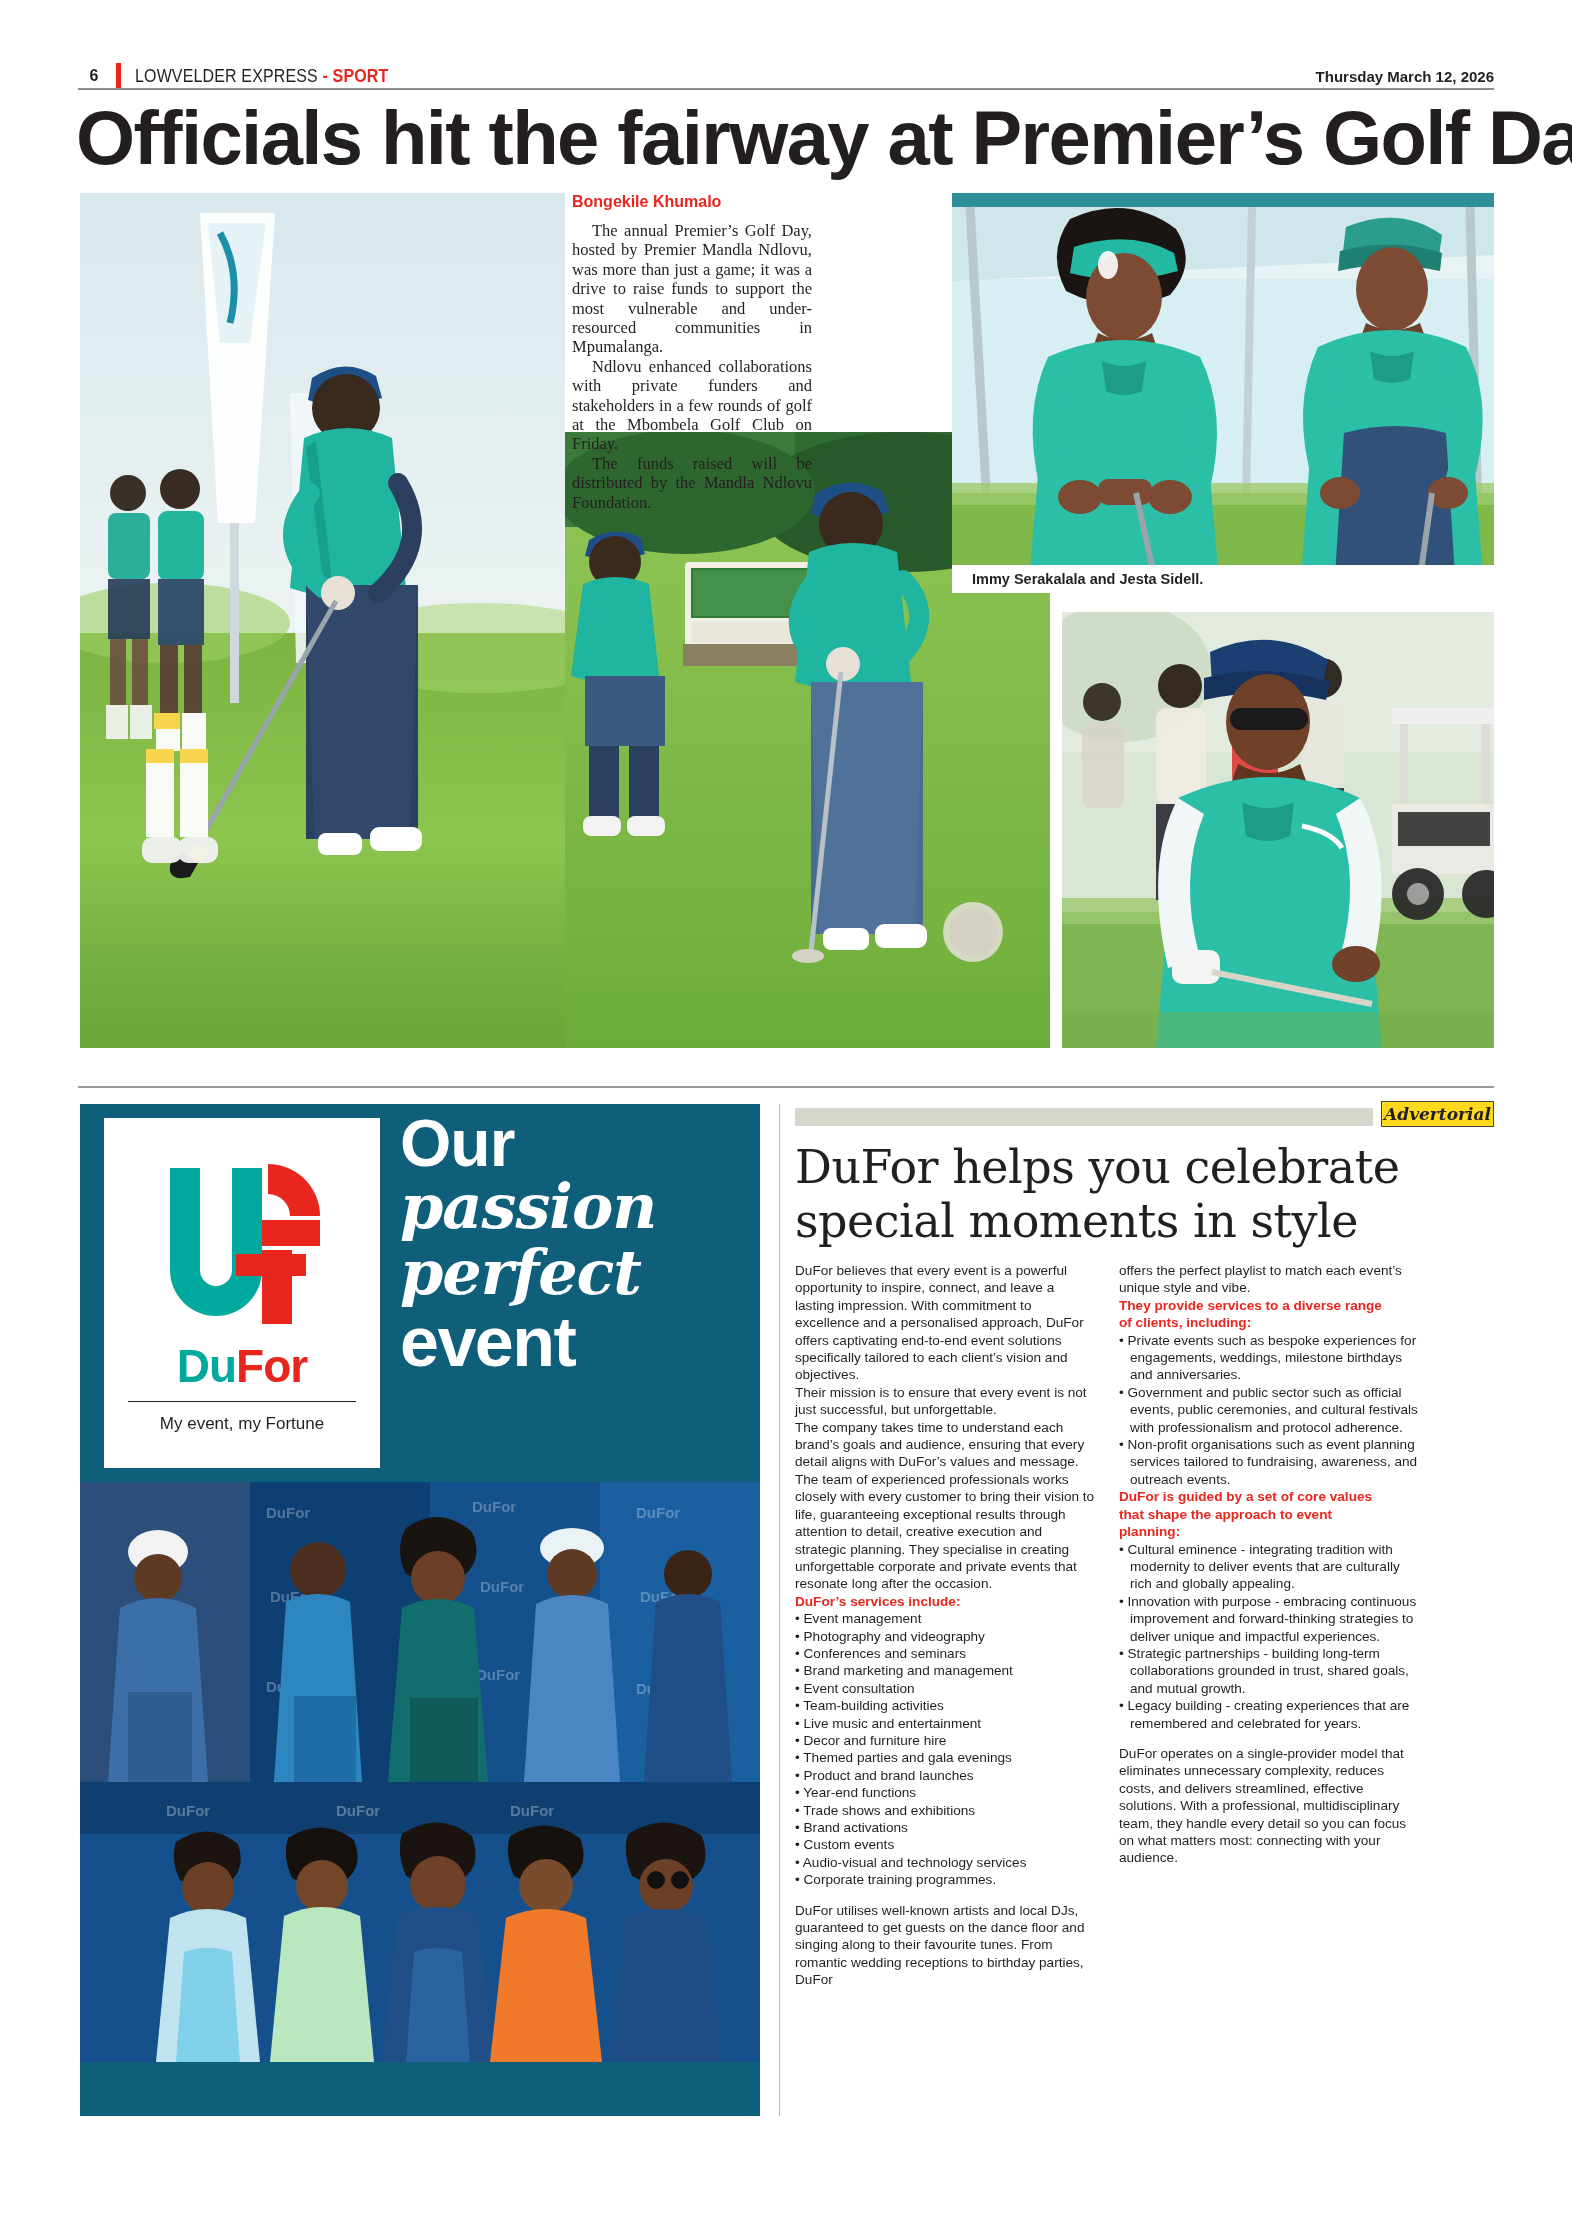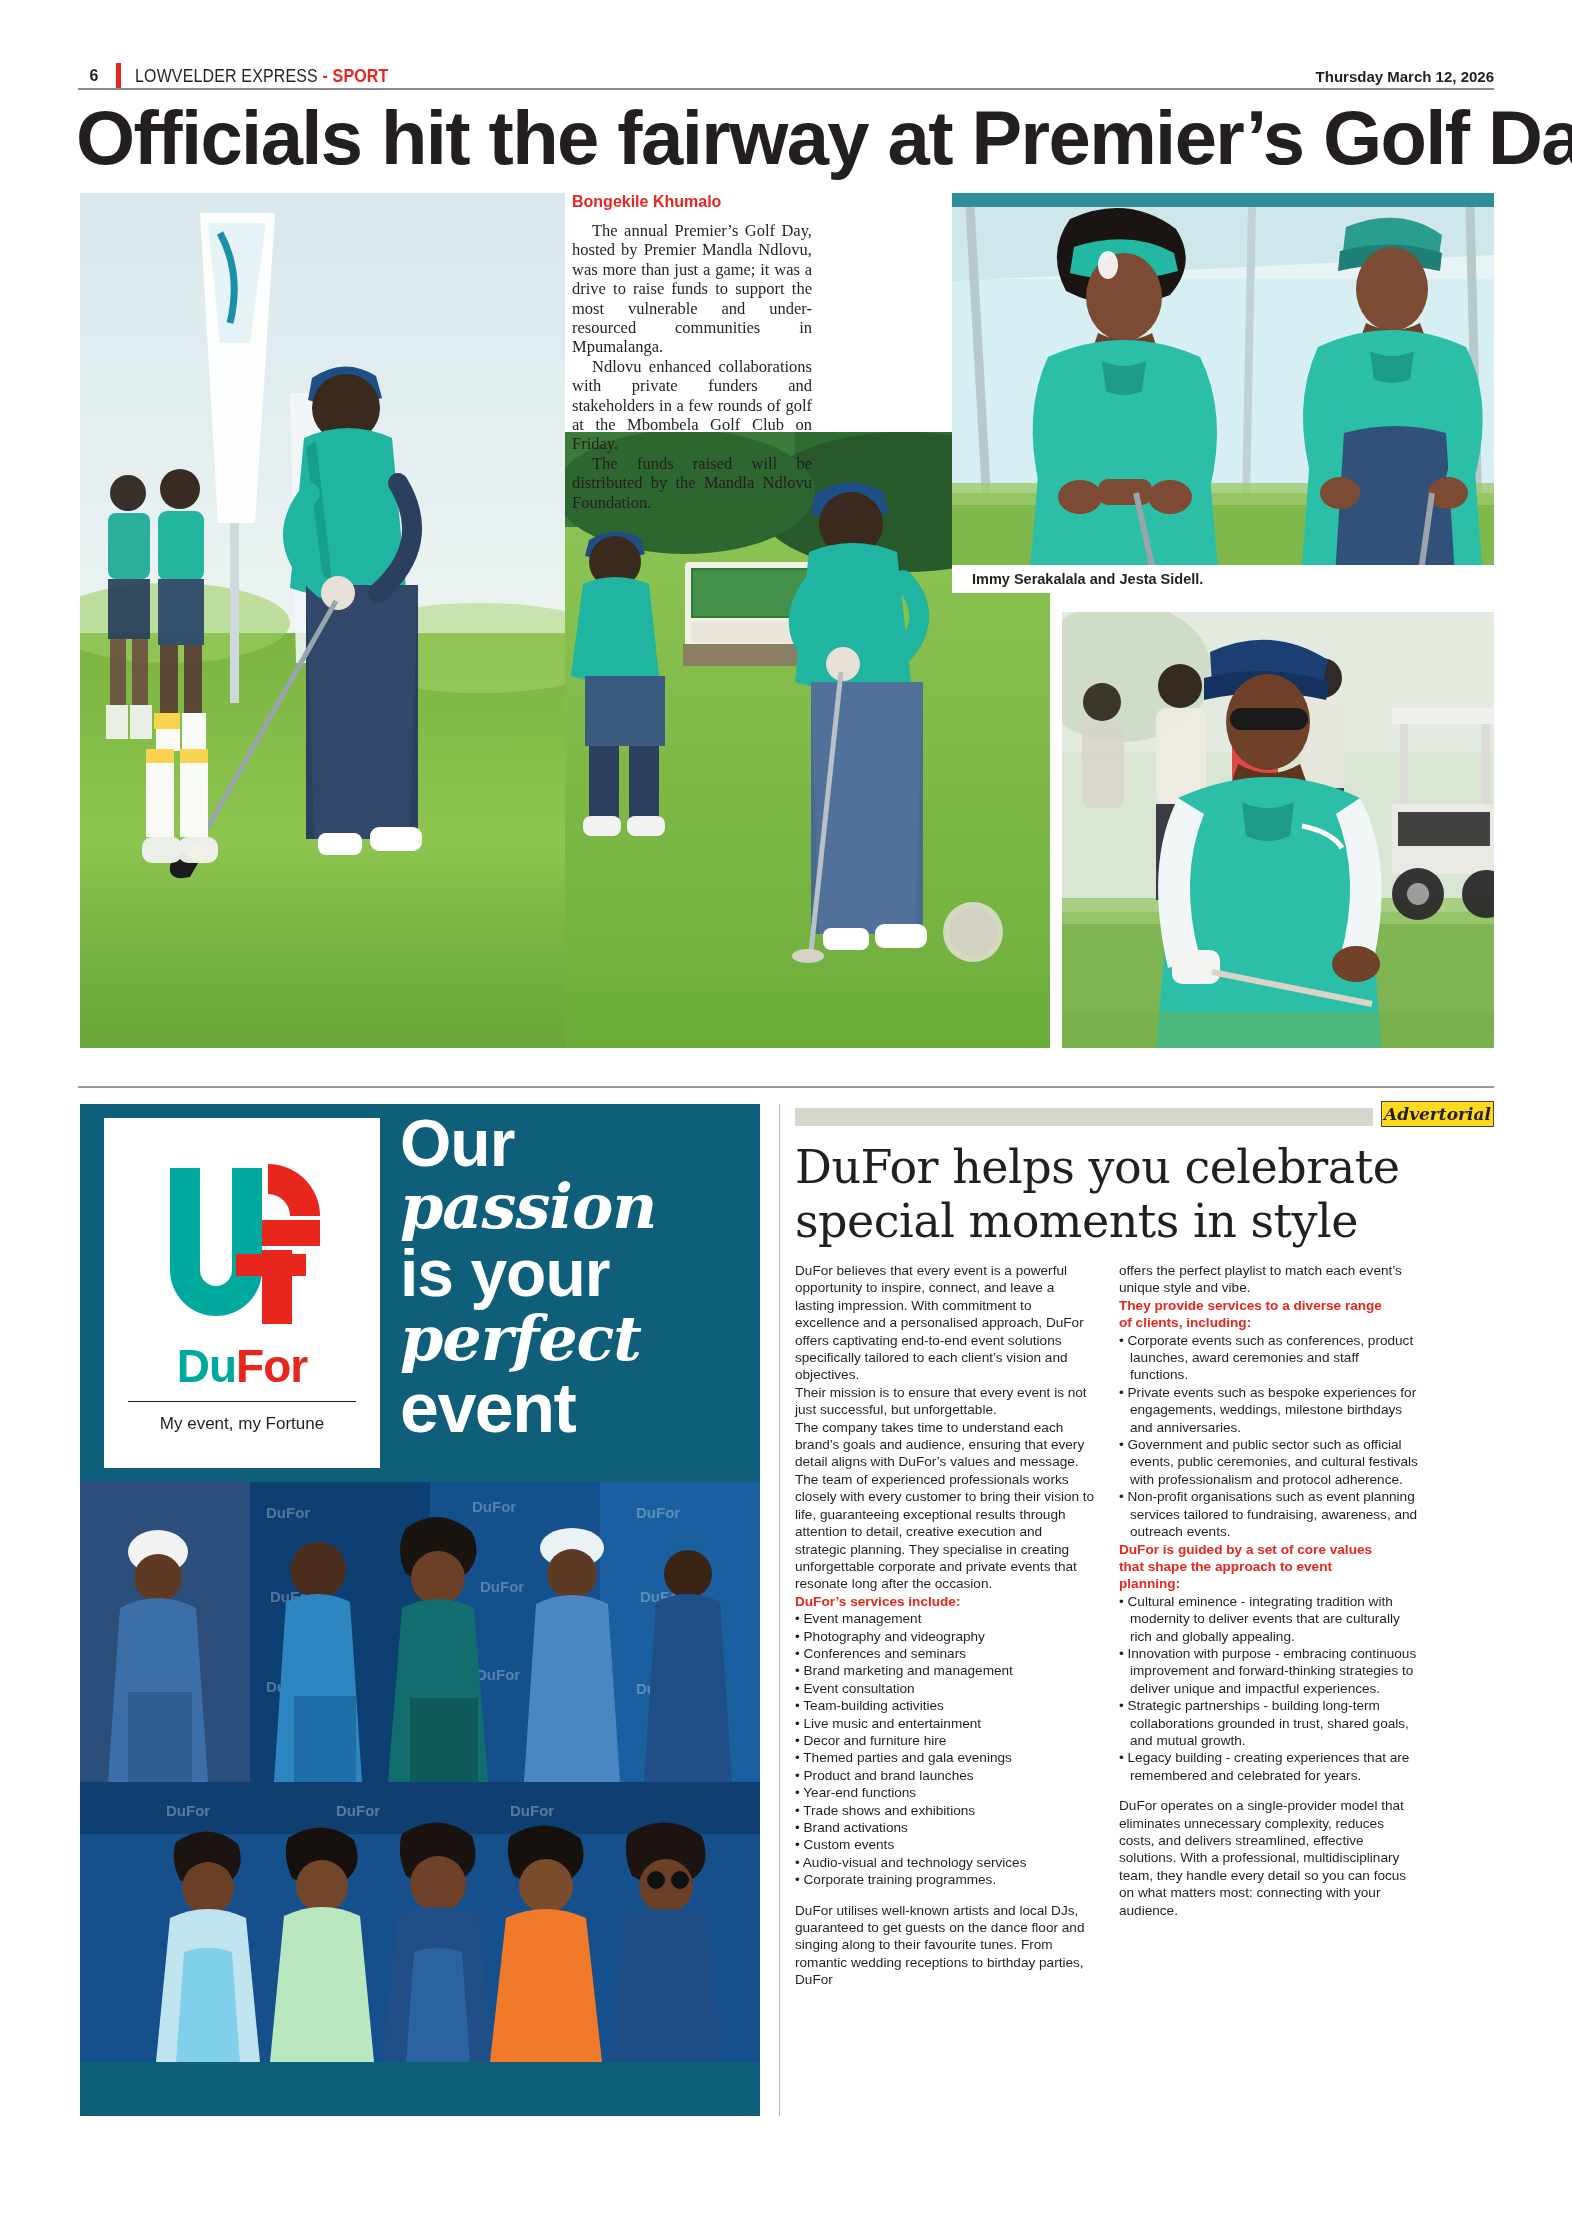--- a/index.html
+++ b/index.html
@@ -367,21 +367,20 @@
       <div class="logo-word">
         <span class="logo-du">Du</span><span class="logo-for">For</span>
       </div>
       <div class="logo-rule"></div>
       <div class="logo-tag">My event, my Fortune</div>
     </div>
 
     <div class="ad-slogan">
       <div class="sl-1">Our</div>
       <div class="sl-2">passion</div>
-      <div class="sl-3">is your</div>
       <div class="sl-4">perfect</div>
       <div class="sl-5">event</div>
     </div>
 
     <div class="ad-photo-grid">
       <svg width="680" height="580" viewBox="0 0 680 580" preserveAspectRatio="none">
         <rect x="0" y="0" width="680" height="300" fill="#123a6b"></rect>
         <rect x="0" y="0" width="170" height="300" fill="#2b4e7a"></rect>
         <rect x="170" y="0" width="180" height="300" fill="#0e3f73"></rect>
         <rect x="350" y="0" width="170" height="300" fill="#14508c"></rect>
@@ -504,21 +503,20 @@
       <p class="adv-li">• Custom events</p>
       <p class="adv-li">• Audio-visual and technology services</p>
       <p class="adv-li">• Corporate training programmes.</p>
       <p class="gap">DuFor utilises well-known artists and local DJs, guaranteed to get guests on the dance floor and singing along to their favourite tunes. From romantic wedding receptions to birthday parties, DuFor</p>
     </div>
 
     <div class="adv-col" id="adv-col-2">
       <p>offers the perfect playlist to match each event’s unique style and vibe.</p>
       <p class="adv-h" style="margin-bottom:0;">They provide services to a diverse range</p>
       <p class="adv-h" style="margin-top:0;">of clients, including:</p>
-      <p class="adv-li">• Corporate events such as conferences, product launches, award ceremonies and staff functions.</p>
       <p class="adv-li">• Private events such as bespoke experiences for engagements, weddings, milestone birthdays and anniversaries.</p>
       <p class="adv-li">• Government and public sector such as official events, public ceremonies, and cultural festivals with professionalism and protocol adherence.</p>
       <p class="adv-li">• Non-profit organisations such as event planning services tailored to fundraising, awareness, and outreach events.</p>
       <p class="adv-h" style="margin-bottom:0;">DuFor is guided by a set of core values</p>
       <p class="adv-h" style="margin-top:0;margin-bottom:0;">that shape the approach to event</p>
       <p class="adv-h" style="margin-top:0;">planning:</p>
       <p class="adv-li">• Cultural eminence - integrating tradition with modernity to deliver events that are culturally rich and globally appealing.</p>
       <p class="adv-li">• Innovation with purpose - embracing continuous improvement and forward-thinking strategies to deliver unique and impactful experiences.</p>
       <p class="adv-li">• Strategic partnerships - building long-term collaborations grounded in trust, shared goals, and mutual growth.</p>
       <p class="adv-li">• Legacy building - creating experiences that are remembered and celebrated for years.</p>

